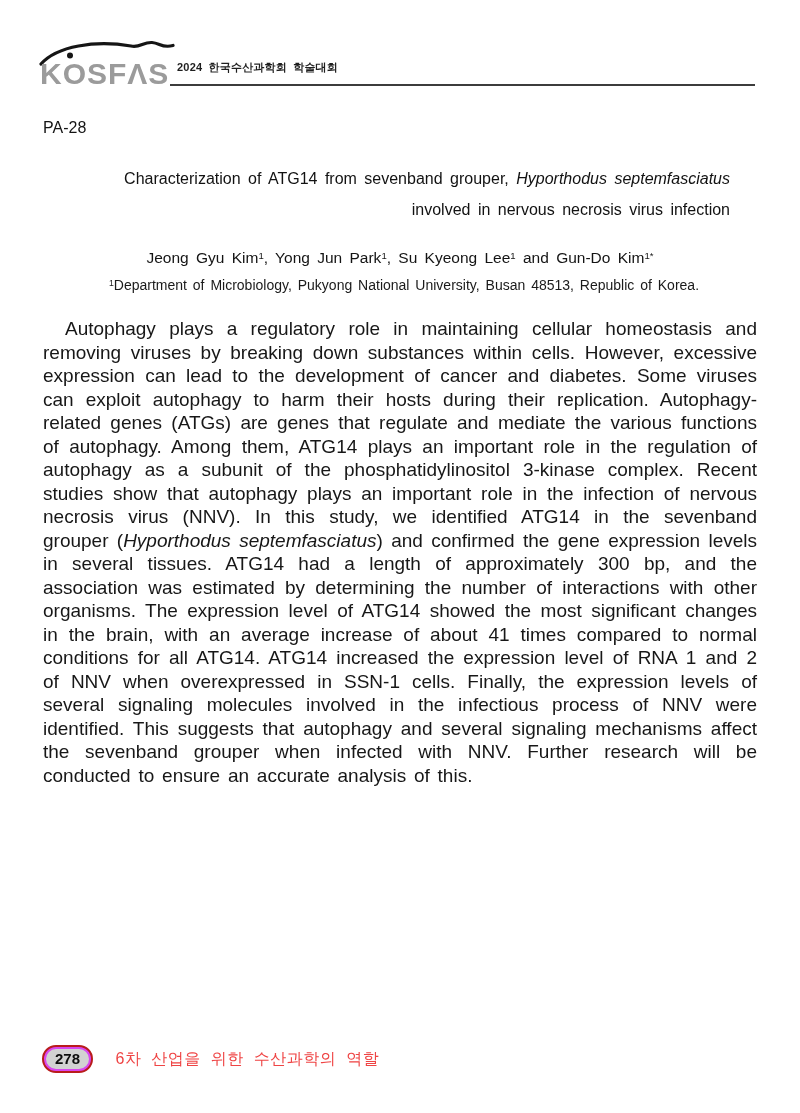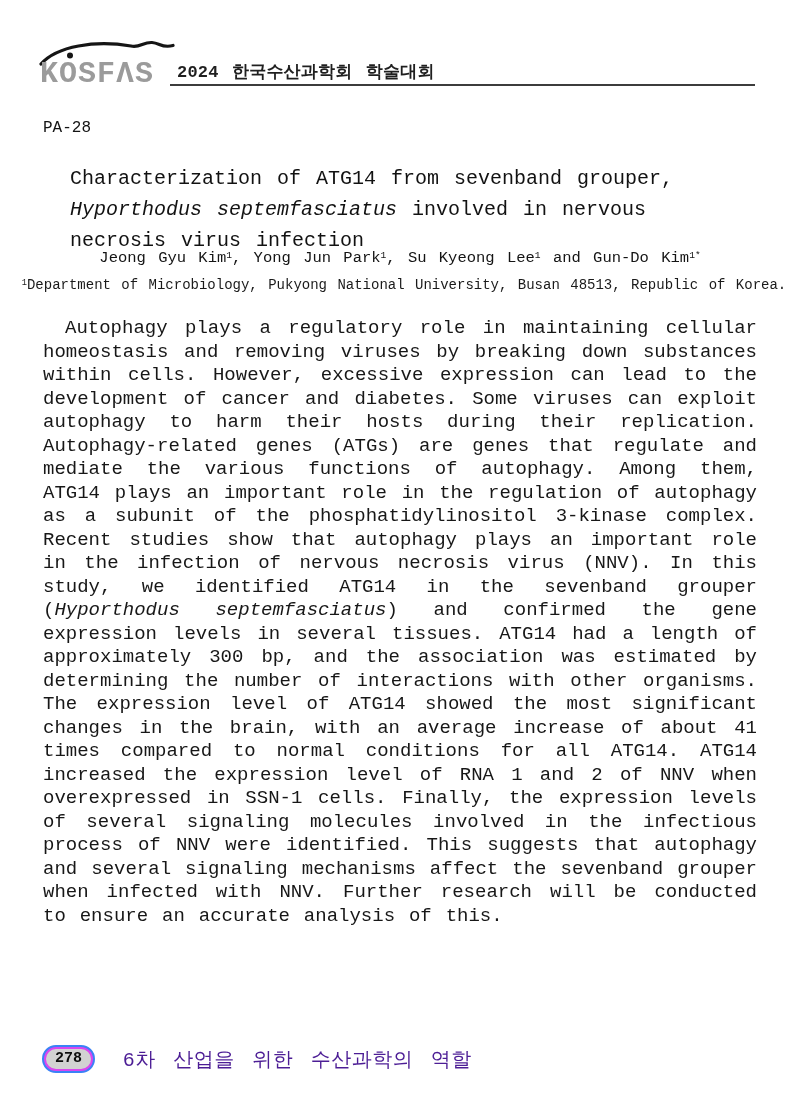--- a/index.html
+++ b/index.html
@@ -1,45 +1,45 @@
 <!DOCTYPE html>
 <html><head>
 <meta charset="utf-8">
 <style>
   html,body{margin:0;padding:0;background:#ffffff;}
   .page{
     position:relative;
     width:800px;height:1113px;
     background:#ffffff;
-    font-family:Liberation Mono, monospace;
+    font-family:Liberation Sans, sans-serif;
     color:#171717;
     overflow:hidden;
   }
   
   .logo-wrap{position:absolute;left:40px;top:40px;width:150px;height:48px;}
   .fish-svg{position:absolute;left:-3px;top:0;}
   .logo-text{
     position:absolute;left:0;top:19px;
     font-size:30px;font-weight:700;line-height:1;
     color:#9b9b9b;letter-spacing:1px;
   }
   .event-title{
     position:absolute;left:177px;top:60px;
-    font-size:17px;font-weight:600;color:#1f1f1f;
+    font-size:11px;font-weight:600;color:#1f1f1f;
     letter-spacing:0.2px;word-spacing:3px;white-space:nowrap;
   }
   .header-rule{
     position:absolute;left:170px;top:84px;
     width:585px;height:2px;background:#3c3c3c;
   }
   
   .pa-code{position:absolute;left:43px;top:119px;font-size:16px;color:#141414;text-align:right;}
   .paper-title{
     position:absolute;left:70px;right:70px;top:163px;
-    text-align:left;font-size:20px;line-height:31px;
+    text-align:right;font-size:16px;line-height:31px;
     word-spacing:3px;color:#121212;
   }
   .paper-title i{font-style:italic;}
   .authors{
     position:absolute;left:0;right:0;top:249px;
     text-align:center;font-size:15.5px;word-spacing:3px;color:#141414;
   }
   .affiliation{
     position:absolute;left:8px;right:0;top:277px;
     text-align:center;font-size:14px;word-spacing:2px;color:#1a1a1a;
@@ -50,30 +50,30 @@
     position:absolute;left:43px;right:43px;top:317px;
     font-size:19px;line-height:23.5px;
     text-align:justify;text-indent:22px;
     word-spacing:2.5px;color:#171717;
   }
   .abstract i{font-style:italic;}
   
   .footer{position:absolute;left:42px;top:1045px;height:30px;}
   .page-badge-ring{
     display:inline-block;vertical-align:middle;
-    border:2px solid #3b82f6;border-radius:16px;padding:2px;background:#d946ef;
+    border:2px solid #b91c1c;border-radius:16px;padding:2px;background:#d946ef;
   }
   .page-badge{
     display:inline-block;background:#d2d2d2;border-radius:12px;
     padding:0 9px;font-size:15px;font-weight:700;line-height:20px;color:#0d0d0d;
   }
   .footer-slogan{
     display:inline-block;vertical-align:middle;
-    margin-left:18px;font-size:20px;font-weight:500;
-    word-spacing:5px;letter-spacing:0.5px;color:#4c1d95;
+    margin-left:18px;font-size:16px;font-weight:500;
+    word-spacing:5px;letter-spacing:0.5px;color:#ef4444;
   }
 </style>
 </head>
 <body>
 
 <div class="page">
 
   <div class="logo-wrap">
     <svg class="fish-svg" width="142" height="26" viewBox="0 0 142 26">
       <path d="M4,24 C20,6 58,0 94,6 C103,8 106,2 115,2.5 C123,3 125,8.5 136,5.5" fill="none" stroke="#151515" stroke-width="3.2" stroke-linecap="round"></path>

